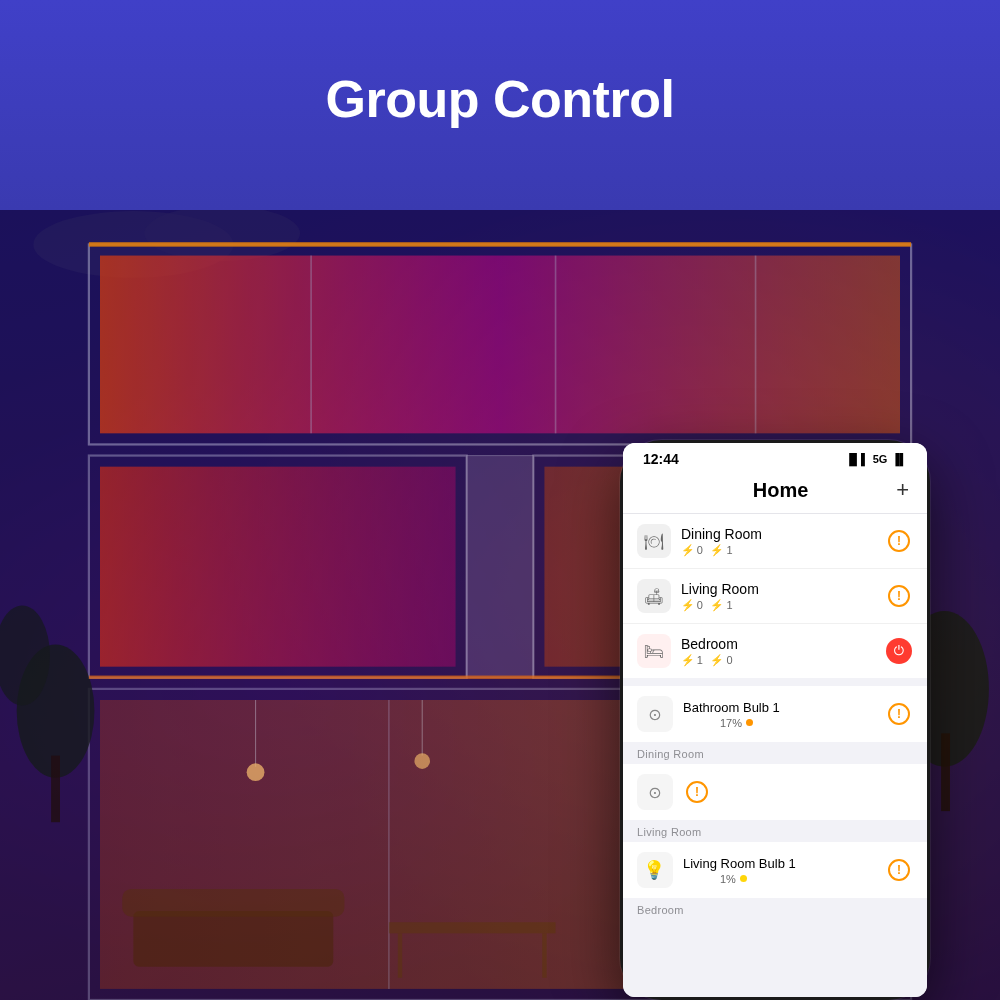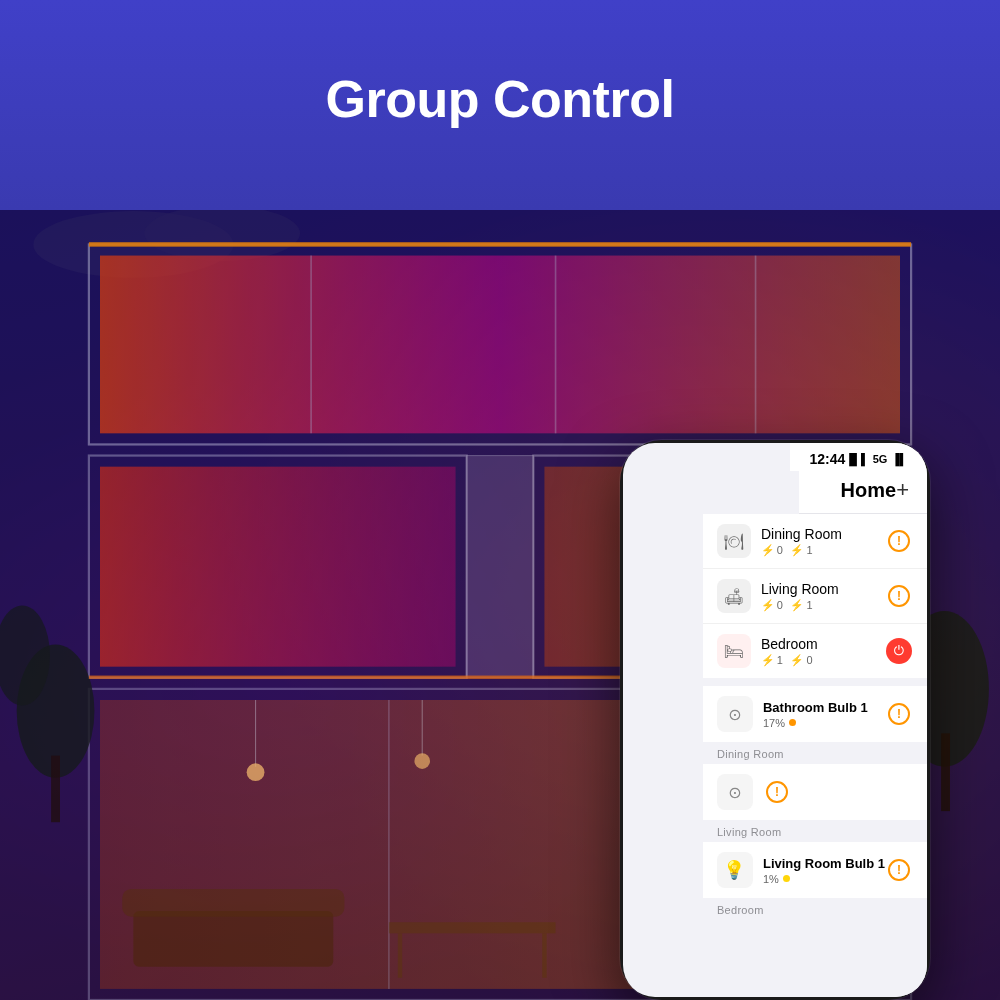--- a/index.html
+++ b/index.html
@@ -83,25 +83,24 @@
       background: #1a1a1a;
       border-radius: 42px;
       padding: 3px;
       box-shadow: 0 20px 60px rgba(0,0,0,0.6), 0 0 0 1px rgba(255,255,255,0.1);
     }
 
     .phone-inner {
       width: 100%;
       height: 100%;
       background: #f2f2f7;
-      border-radius: 32px;
+      border-radius: 12px;
       overflow: hidden;
       display: flex;
       flex-direction: column;
-      align-items: flex-end;
     }
 
     
     .status-bar {
       background: white;
       display: flex;
       justify-content: space-between;
       align-items: center;
       padding: 8px 20px 4px;
       font-size: 12px;
@@ -281,31 +280,32 @@
       flex-shrink: 0;
       font-size: 18px;
     }
 
     .device-info {
       flex: 1;
     }
 
     .device-name {
       font-size: 13px;
-      font-weight: 700;
+      font-weight: 400;
       color: #000;
       margin-bottom: 2px;
     }
 
     .device-status {
       display: flex;
       align-items: center;
       gap: 4px;
       font-size: 11px;
       color: #666;
+      margin-left: 37px;
     }
 
     .status-dot {
       width: 7px;
       height: 7px;
       border-radius: 50%;
       display: inline-block;
     }
 
     .status-dot.orange { background: #ff9500; }

